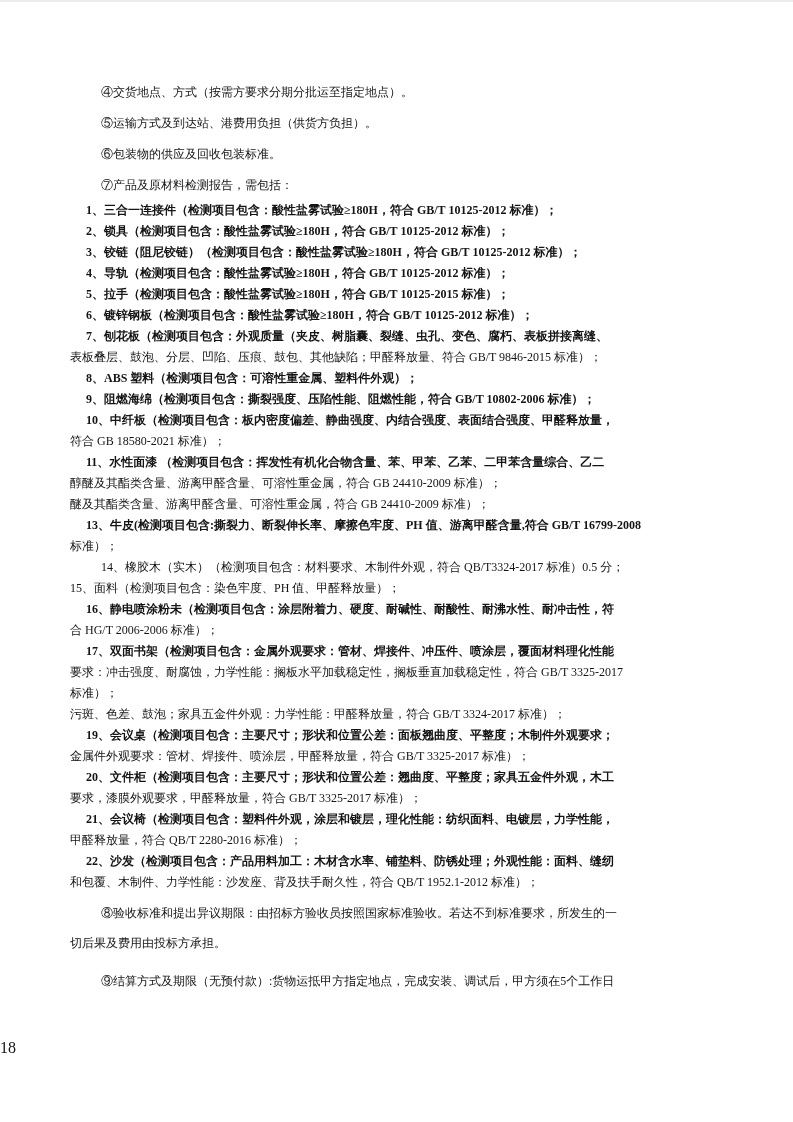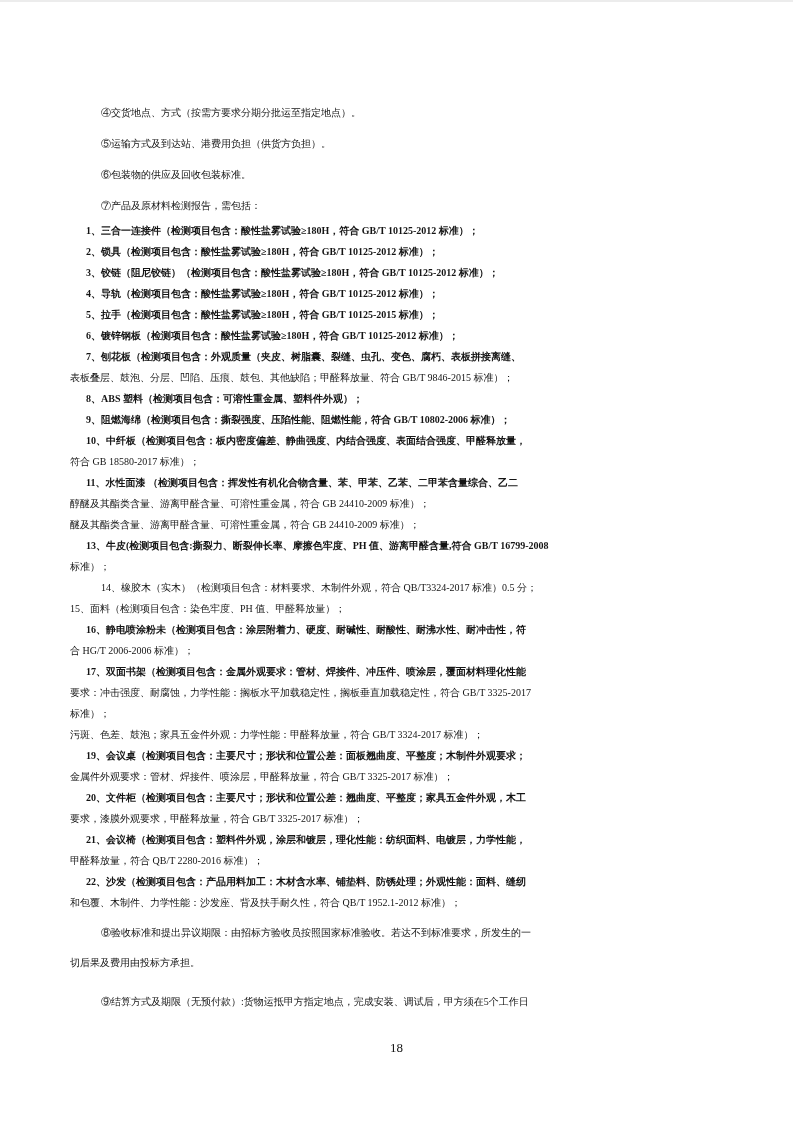--- a/index.html
+++ b/index.html
@@ -10,45 +10,45 @@
     background:#ffffff;
     border-top:2px solid #ececec;
     box-sizing:border-box;
     font-family:"Liberation Serif","DejaVu Serif",serif;
     color:#141414;
     overflow:hidden;
   }
   .content{
     position:absolute;
     left:70px;
-    top:100px;
+    top:80px;
     width:656px;
-    font-size:10px;
+    font-size:12px;
     line-height:21px;
   }
   .line{
     height:21px;
     line-height:21px;
     white-space:nowrap;
   }
   .ind0{padding-left:0;}
   .ind1{padding-left:16px;font-weight:bold;}
   .ind2{padding-left:31px;}
   .intro .line + .line{margin-top:10px;}
   .list{margin-top:4px;}
   .p8{margin-top:5px;}
   .p8 .line{height:30px;line-height:30px;}
   .p9{margin-top:13px;}
   .pagenum{
     position:absolute;
     top:1038px;
     left:0;
     width:100%;
-    text-align:center;
-    font-size:13px;
+    text-align:left;
+    font-size:16px;
     line-height:16px;
   }
 </style>
 </head>
 <body>
 
 <div class="page">
   <div class="content">
 
     <div class="intro">
@@ -63,21 +63,21 @@
         <div class="line ind1">2、锁具（检测项目包含：酸性盐雾试验≥180H，符合 GB/T 10125-2012 标准）；</div>
         <div class="line ind1">3、铰链（阻尼铰链）（检测项目包含：酸性盐雾试验≥180H，符合 GB/T 10125-2012 标准）；</div>
         <div class="line ind1">4、导轨（检测项目包含：酸性盐雾试验≥180H，符合 GB/T 10125-2012 标准）；</div>
         <div class="line ind1">5、拉手（检测项目包含：酸性盐雾试验≥180H，符合 GB/T 10125-2015 标准）；</div>
         <div class="line ind1">6、镀锌钢板（检测项目包含：酸性盐雾试验≥180H，符合 GB/T 10125-2012 标准）；</div>
         <div class="line ind1">7、刨花板（检测项目包含：外观质量（夹皮、树脂囊、裂缝、虫孔、变色、腐朽、表板拼接离缝、</div>
         <div class="line ind0">表板叠层、鼓泡、分层、凹陷、压痕、鼓包、其他缺陷；甲醛释放量、符合 GB/T 9846-2015 标准）；</div>
         <div class="line ind1">8、ABS 塑料（检测项目包含：可溶性重金属、塑料件外观）；</div>
         <div class="line ind1">9、阻燃海绵（检测项目包含：撕裂强度、压陷性能、阻燃性能，符合 GB/T 10802-2006 标准）；</div>
         <div class="line ind1">10、中纤板（检测项目包含：板内密度偏差、静曲强度、内结合强度、表面结合强度、甲醛释放量，</div>
-        <div class="line ind0">符合 GB 18580-2017 标准）；</div>
+        <div class="line ind0">符合 GB 18580-2021 标准）；</div>
         <div class="line ind1">11、水性面漆 （检测项目包含：挥发性有机化合物含量、苯、甲苯、乙苯、二甲苯含量综合、乙二</div>
         <div class="line ind0">醇醚及其酯类含量、游离甲醛含量、可溶性重金属，符合 GB 24410-2009 标准）；</div>
         <div class="line ind0">醚及其酯类含量、游离甲醛含量、可溶性重金属，符合 GB 24410-2009 标准）；</div>
         <div class="line ind1">13、牛皮(检测项目包含:撕裂力、断裂伸长率、摩擦色牢度、PH 值、游离甲醛含量,符合 GB/T 16799-2008</div>
         <div class="line ind0">标准）；</div>
         <div class="line ind2">14、橡胶木（实木）（检测项目包含：材料要求、木制件外观，符合 QB/T3324-2017 标准）0.5 分；</div>
         <div class="line ind0">15、面料（检测项目包含：染色牢度、PH 值、甲醛释放量）；</div>
         <div class="line ind1">16、静电喷涂粉未（检测项目包含：涂层附着力、硬度、耐碱性、耐酸性、耐沸水性、耐冲击性，符</div>
         <div class="line ind0">合 HG/T 2006-2006 标准）；</div>
         <div class="line ind1">17、双面书架（检测项目包含：金属外观要求：管材、焊接件、冲压件、喷涂层，覆面材料理化性能</div>

